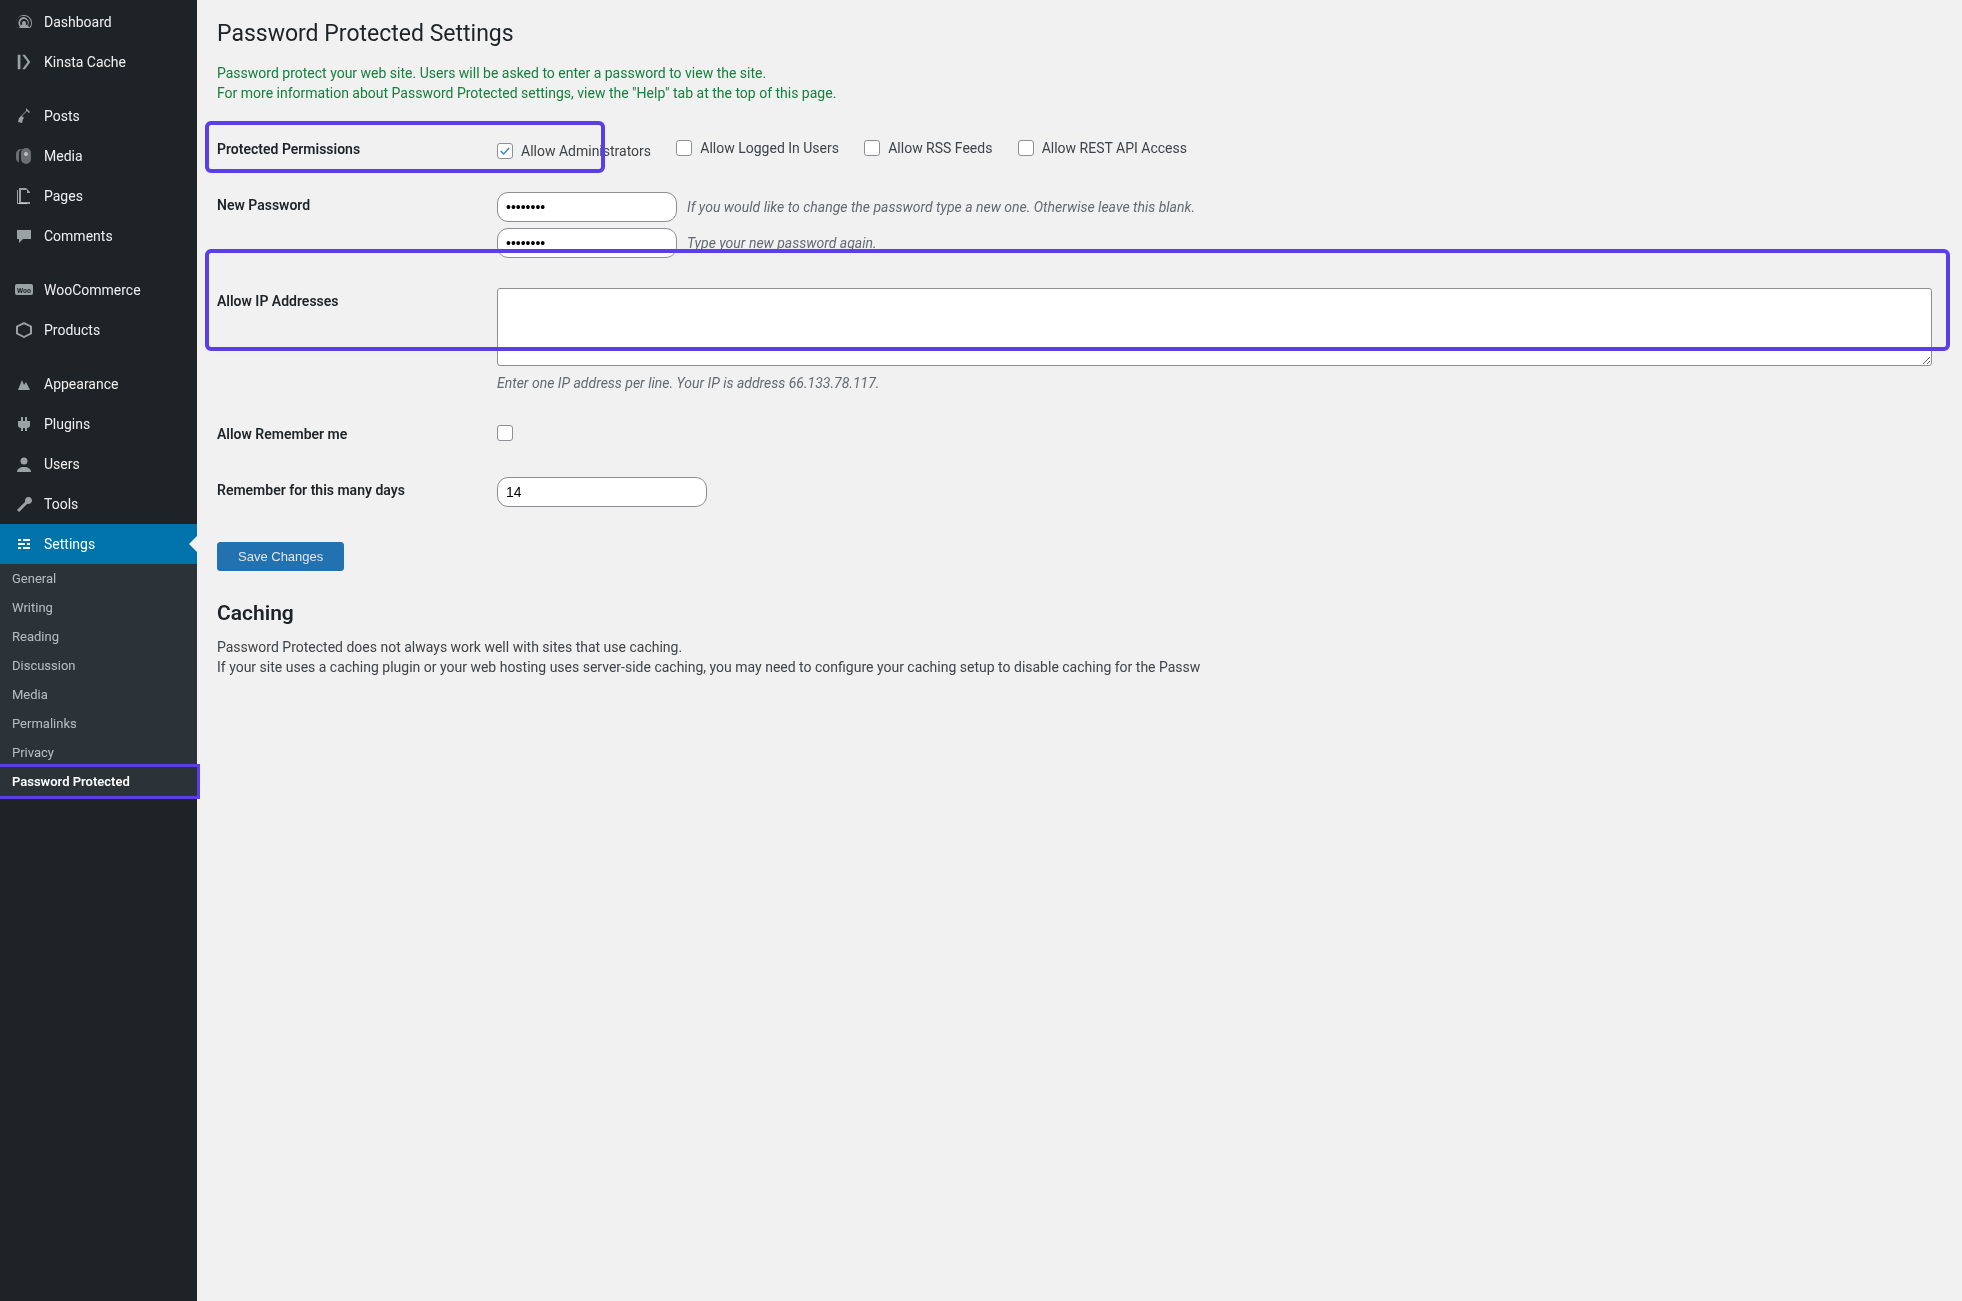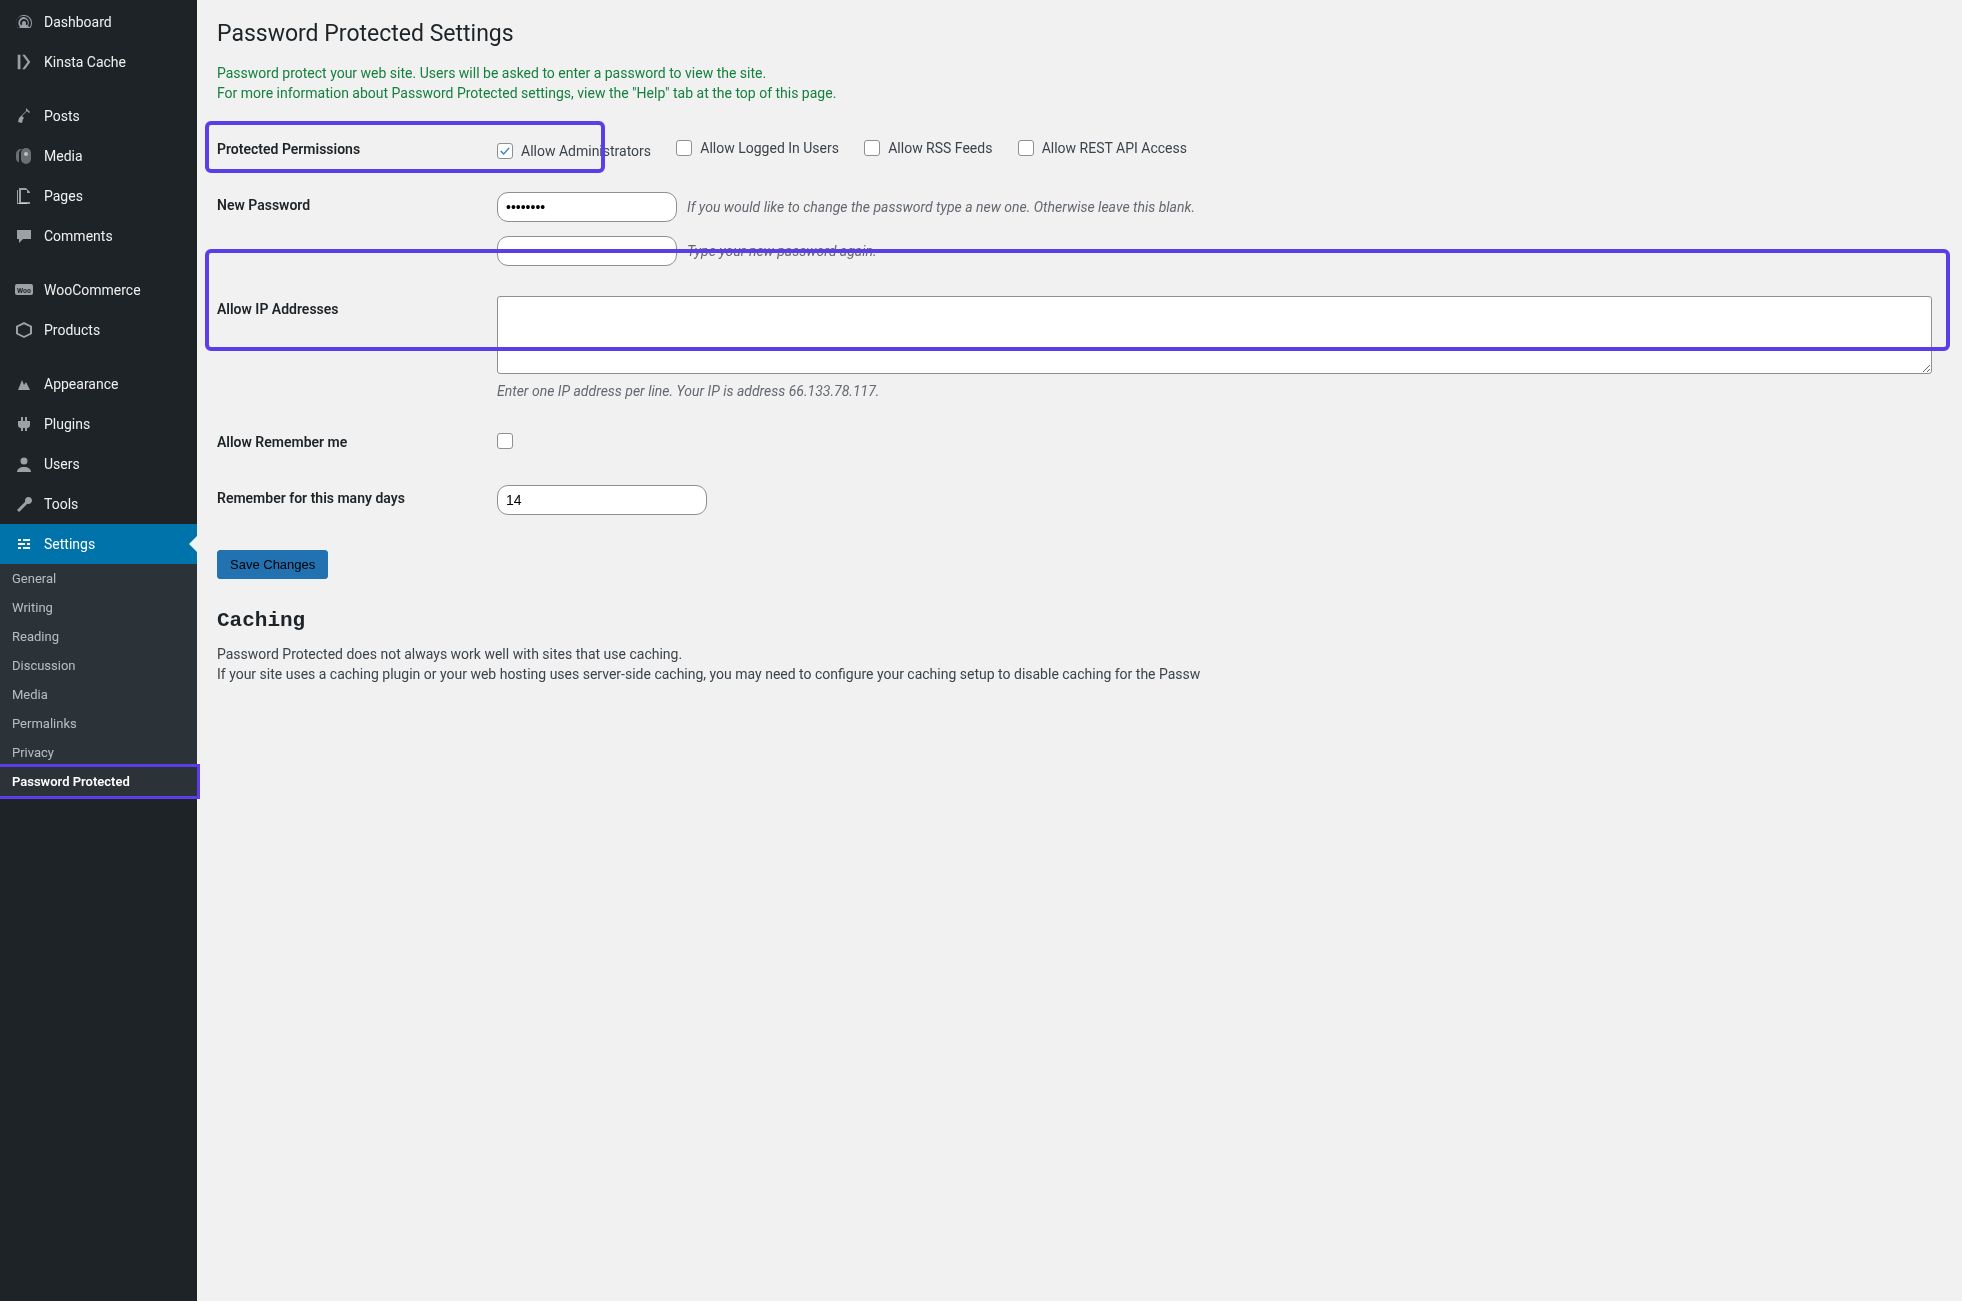--- a/index.html
+++ b/index.html
@@ -84,21 +84,20 @@
       font-weight: 400;
       margin-bottom: 18px;
       color: #1d2327;
     }
     h2 {
       font-size: 21px;
       font-weight: 600;
       margin-top: 30px;
       margin-bottom: 14px;
       color: #1d2327;
-      font-family: Liberation Mono, monospace;
     }
     .description {
       margin-bottom: 4px;
       color: #15803d;
       font-size: 14px;
     }
     .form-table {
       width: 100%;
       border-collapse: collapse;
       margin-top: 20px;
@@ -172,31 +171,31 @@
     }
     .desc-below {
       font-style: italic;
       color: #646970;
       font-size: 14px;
       margin-top: 6px;
     }
     .button-primary {
       background: #2271b1;
       border: 1px solid #2271b1;
-      color: #000000;
-      padding: 6px 12px;
+      color: #e5e5e5;
+      padding: 6px 20px;
       border-radius: 3px;
       font-size: 13px;
       cursor: pointer;
       margin-top: 20px;
     }
     .pw-row-inner {
       display: flex;
       align-items: center;
-      margin-bottom: 14px;
+      margin-bottom: 6px;
     }
     .caching-p {
       font-size: 14px;
       color: #3c434a;
       margin-bottom: 4px;
     }
     .overlay-box-1 {
       position: absolute;
       border: 4px solid #5b3ee8;
       border-radius: 6px;

